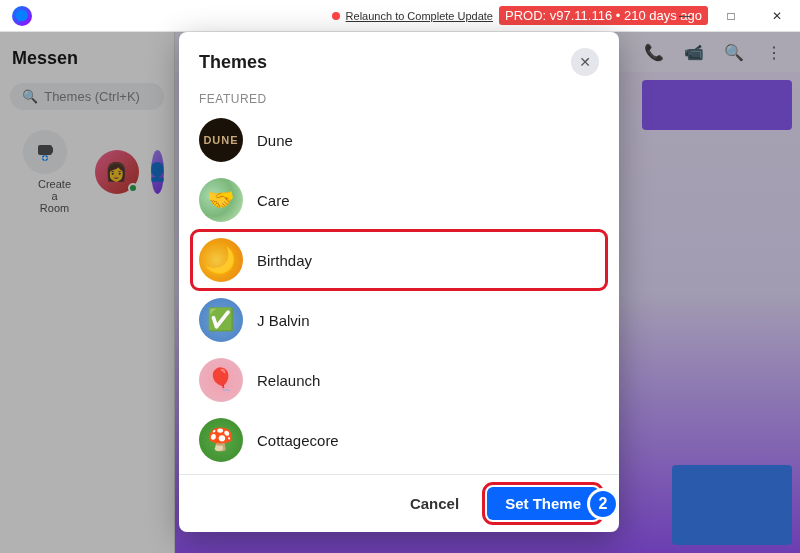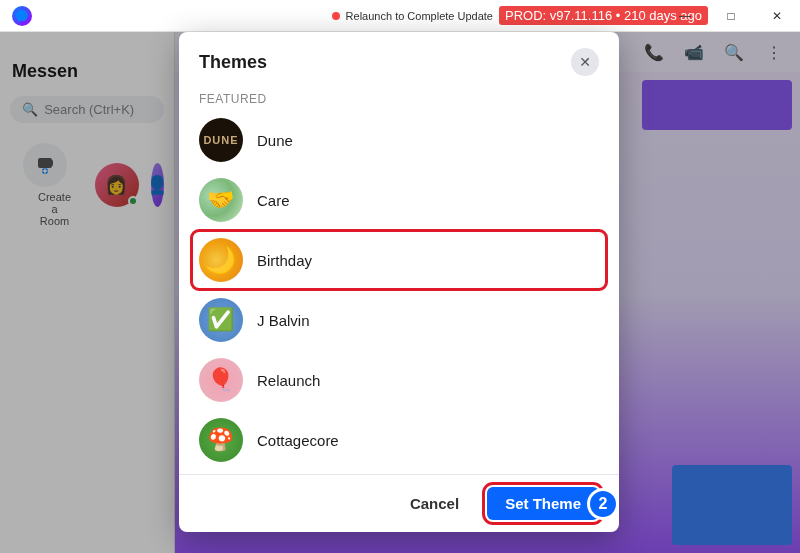--- a/index.html
+++ b/index.html
@@ -56,20 +56,21 @@
     }
     .relaunch-dot {
       width: 8px;
       height: 8px;
       background: #ff4444;
       border-radius: 50%;
     }
     .relaunch-text {
       font-size: 11px;
       color: #333;
+      text-decoration: underline;
     }
     .prod-badge {
       background: #ef4444;
       color: white;
       font-size: 13px;
       padding: 2px 6px;
       border-radius: 3px;
     }
     .window-controls {
       position: absolute;
@@ -97,21 +98,21 @@
       overflow: hidden;
     }
 
     
     .sidebar {
       width: 175px;
       background: #ffffff;
       border-right: 1px solid #e0e0e0;
       display: flex;
       flex-direction: column;
-      padding: 21px 0;
+      padding: 8px 0;
     }
     .sidebar-header {
       padding: 8px 12px;
       font-size: 18px;
       font-weight: 700;
       color: #1c1c1c;
     }
     .search-box {
       margin: 6px 10px;
       background: #f0f2f5;
@@ -454,21 +455,21 @@
       <div class="win-btn close">✕</div>
     </div>
   </div>
 
   <div class="app-body">
 
     <div class="sidebar">
       <div class="sidebar-header">Messen</div>
       <div class="search-box">
         <span>🔍</span>
-        <span>Search (Ctrl+K)</span>
+        <span>Themes (Ctrl+K)</span>
       </div>
       <div class="contact-row">
         <div class="create-room">
           <div class="create-room-btn">
             <svg width="20" height="20" viewBox="0 0 20 20" fill="none">
               <rect x="3" y="3" width="14" height="10" rx="2" fill="#555"></rect>
               <path d="M14 8l4 3V5l-4 3z" fill="#555"></path>
               <circle cx="10" cy="16" r="3" fill="#0084ff"></circle>
               <path d="M10 14v4M8 16h4" stroke="white" stroke-width="1.5" stroke-linecap="round"></path>
             </svg>

